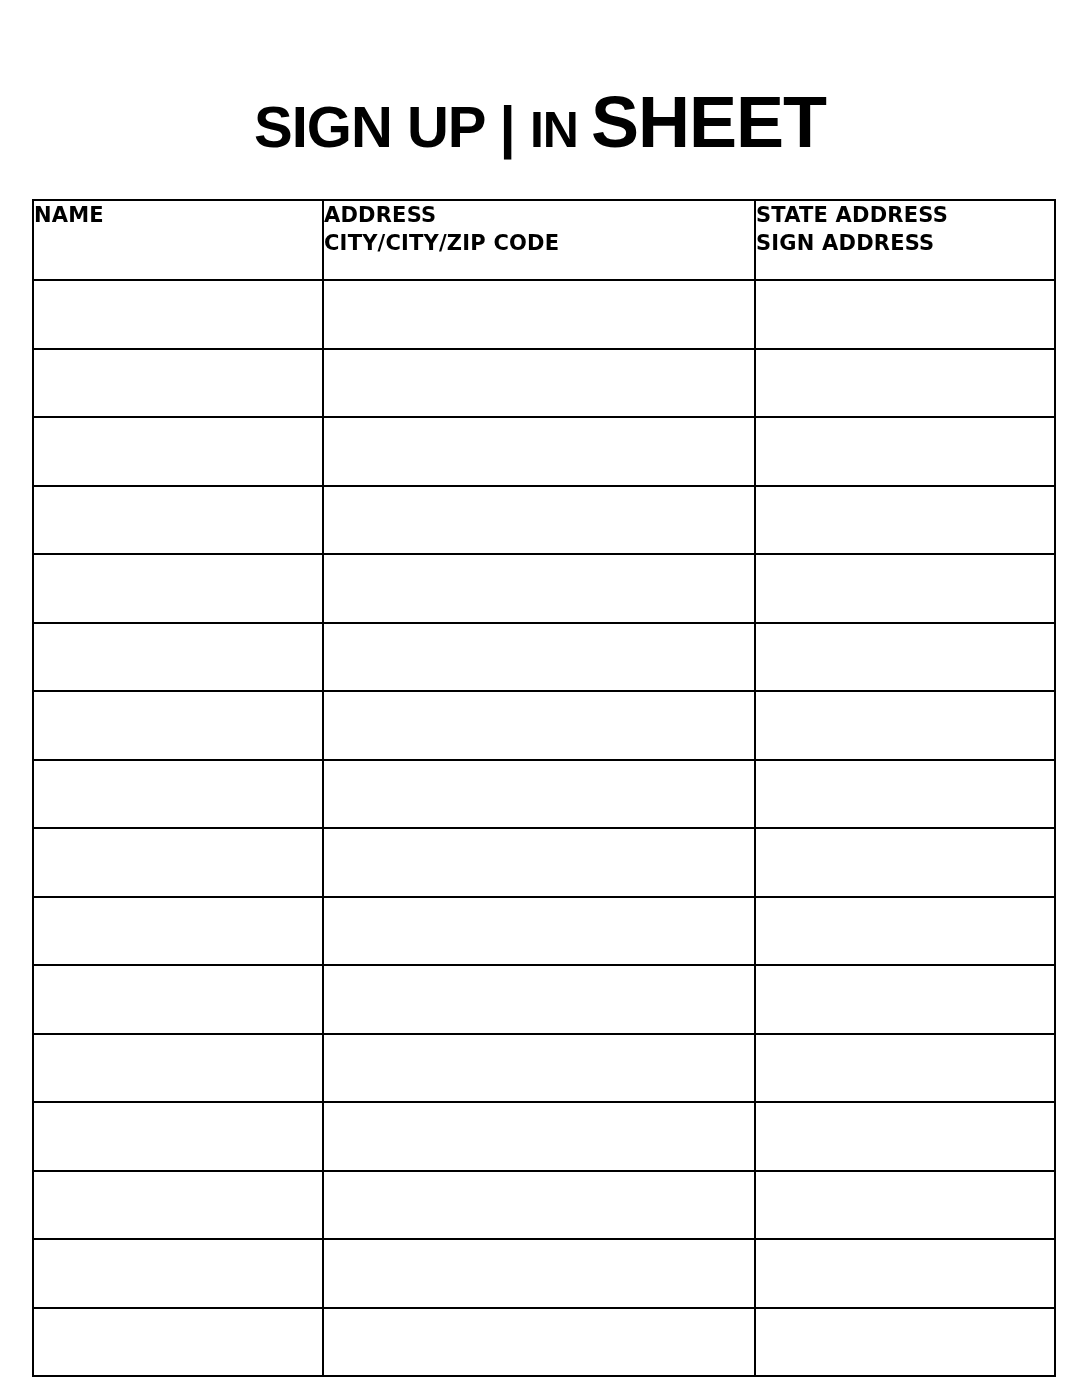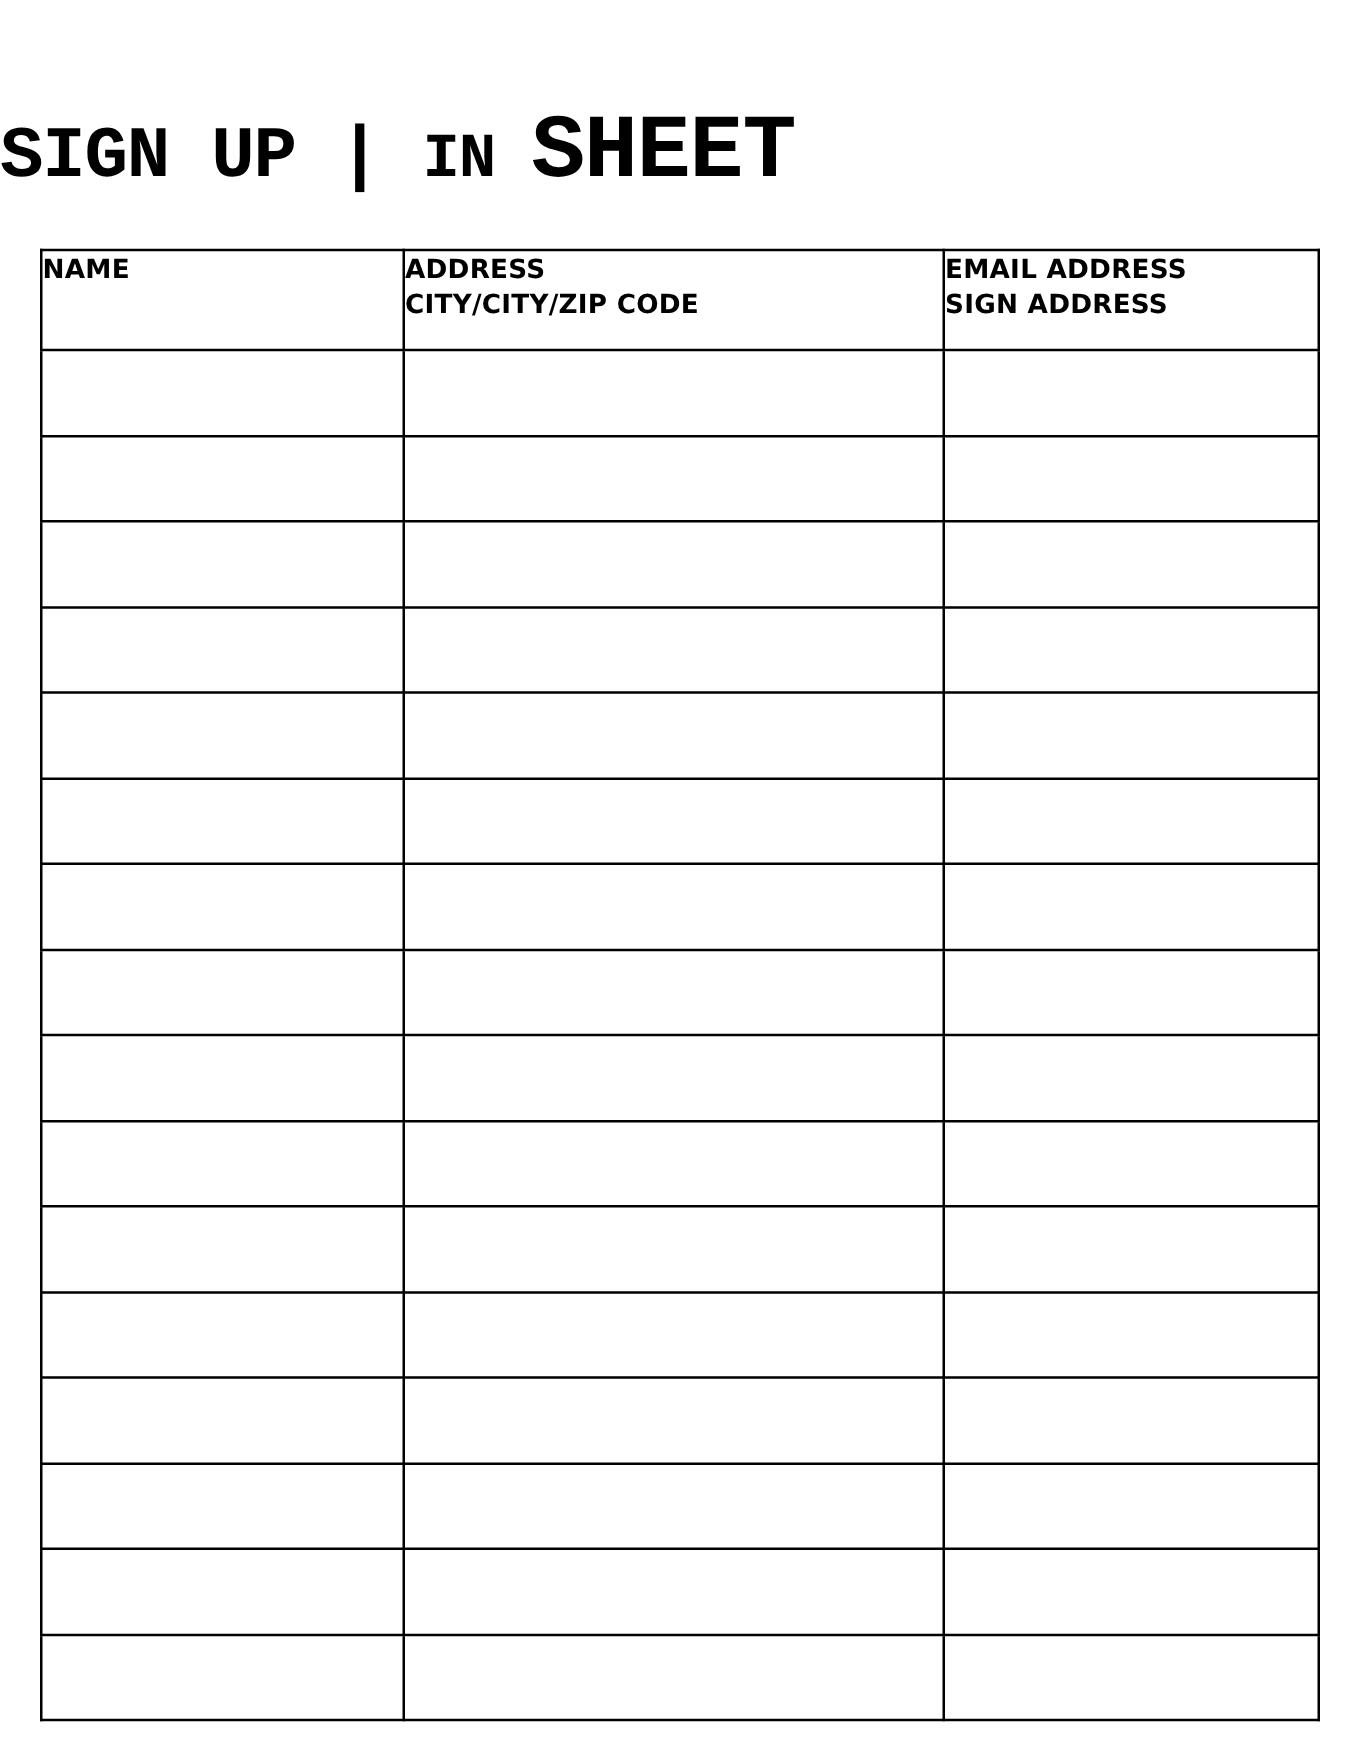--- a/index.html
+++ b/index.html
@@ -15,21 +15,22 @@
     overflow: hidden;
   }
   .page {
     position: relative;
     width: 1080px;
     height: 1398px;
     box-sizing: border-box;
     background: #ffffff;
   }
   .title {
-    font-family: Liberation Mono, monospace;
+    text-align: center;
+    font-family: Liberation Sans, sans-serif;
     font-weight: 700;
     font-size: 62px;
     letter-spacing: -1px;
     line-height: 1;
     padding-top: 44px;
     padding-bottom: 0;
     white-space: nowrap;
   }
   .title .part-a {
     font-size: 58px;
@@ -95,21 +96,21 @@
       <thead>
         <tr>
           <th class="col-name">
             <span class="hdr-line">NAME</span>
           </th>
           <th class="col-address">
             <span class="hdr-line">ADDRESS</span>
             <span class="hdr-line">CITY/CITY/ZIP CODE</span>
           </th>
           <th class="col-email">
-            <span class="hdr-line">EMAIL ADDRESS</span>
+            <span class="hdr-line">STATE ADDRESS</span>
             <span class="hdr-line">SIGN ADDRESS</span>
           </th>
         </tr>
       </thead>
       <tbody id="rows-body">
           <tr>
             <td class="col-name">
               <span class="cell-fill"></span>
             </td>
             <td class="col-address">

